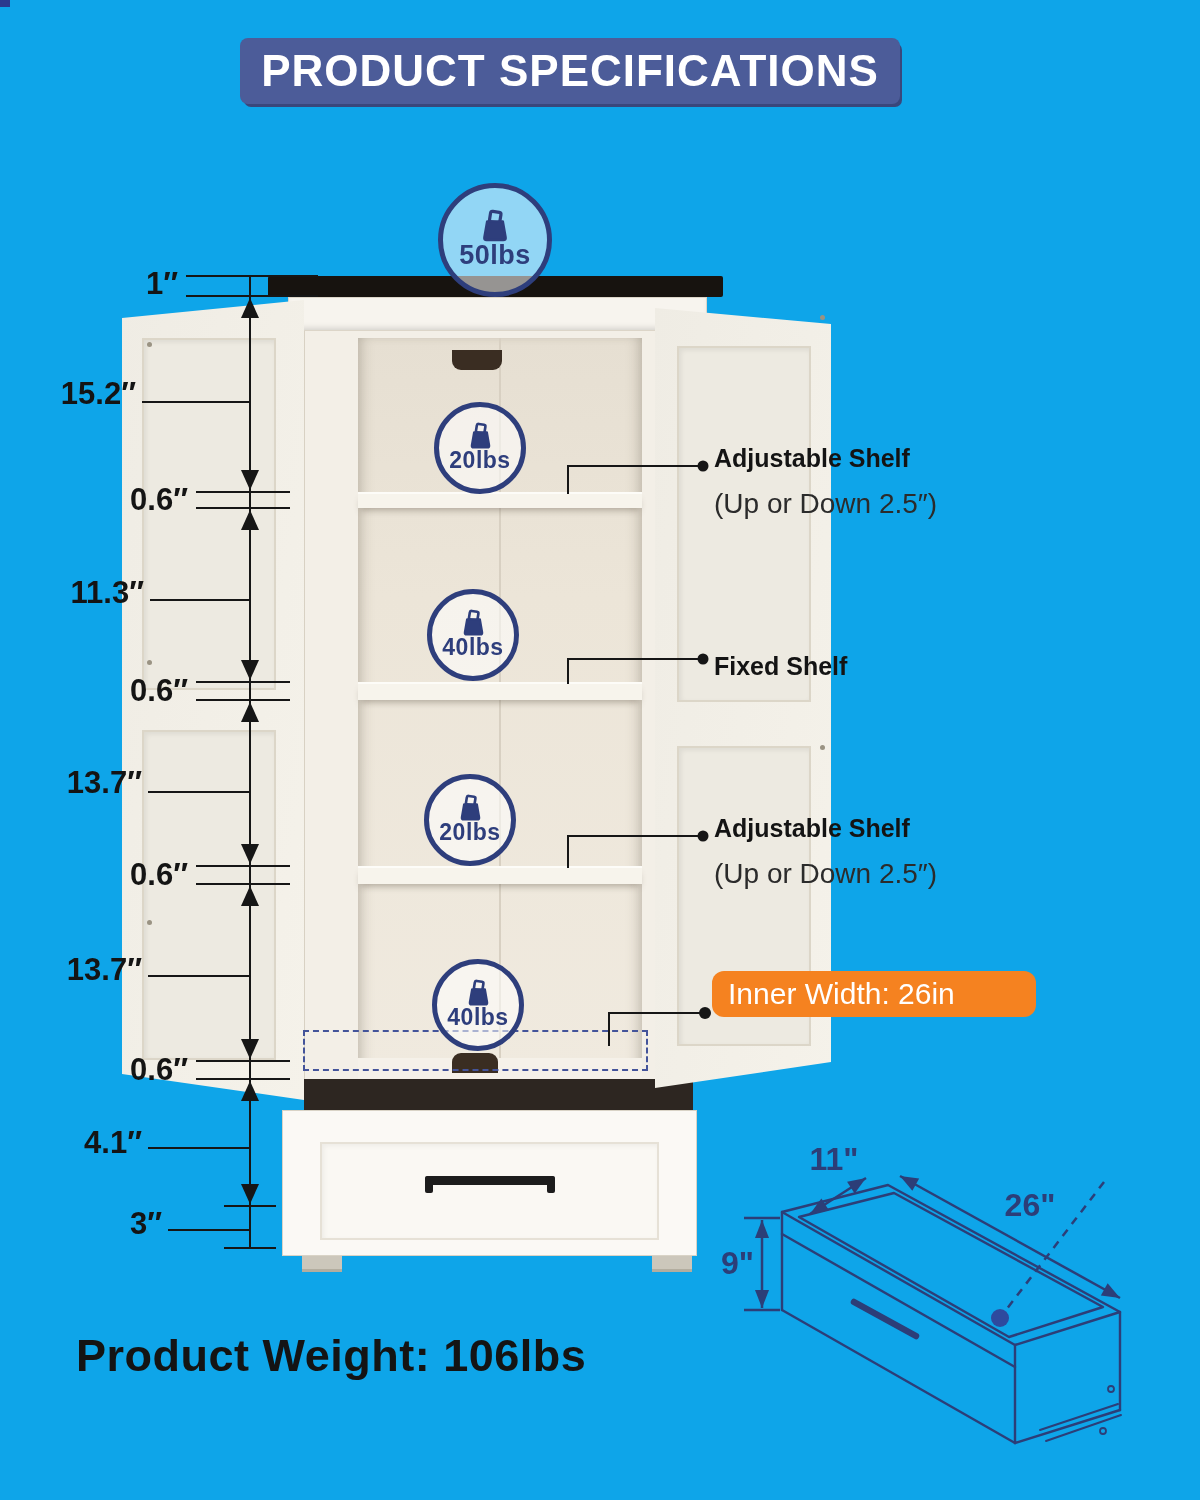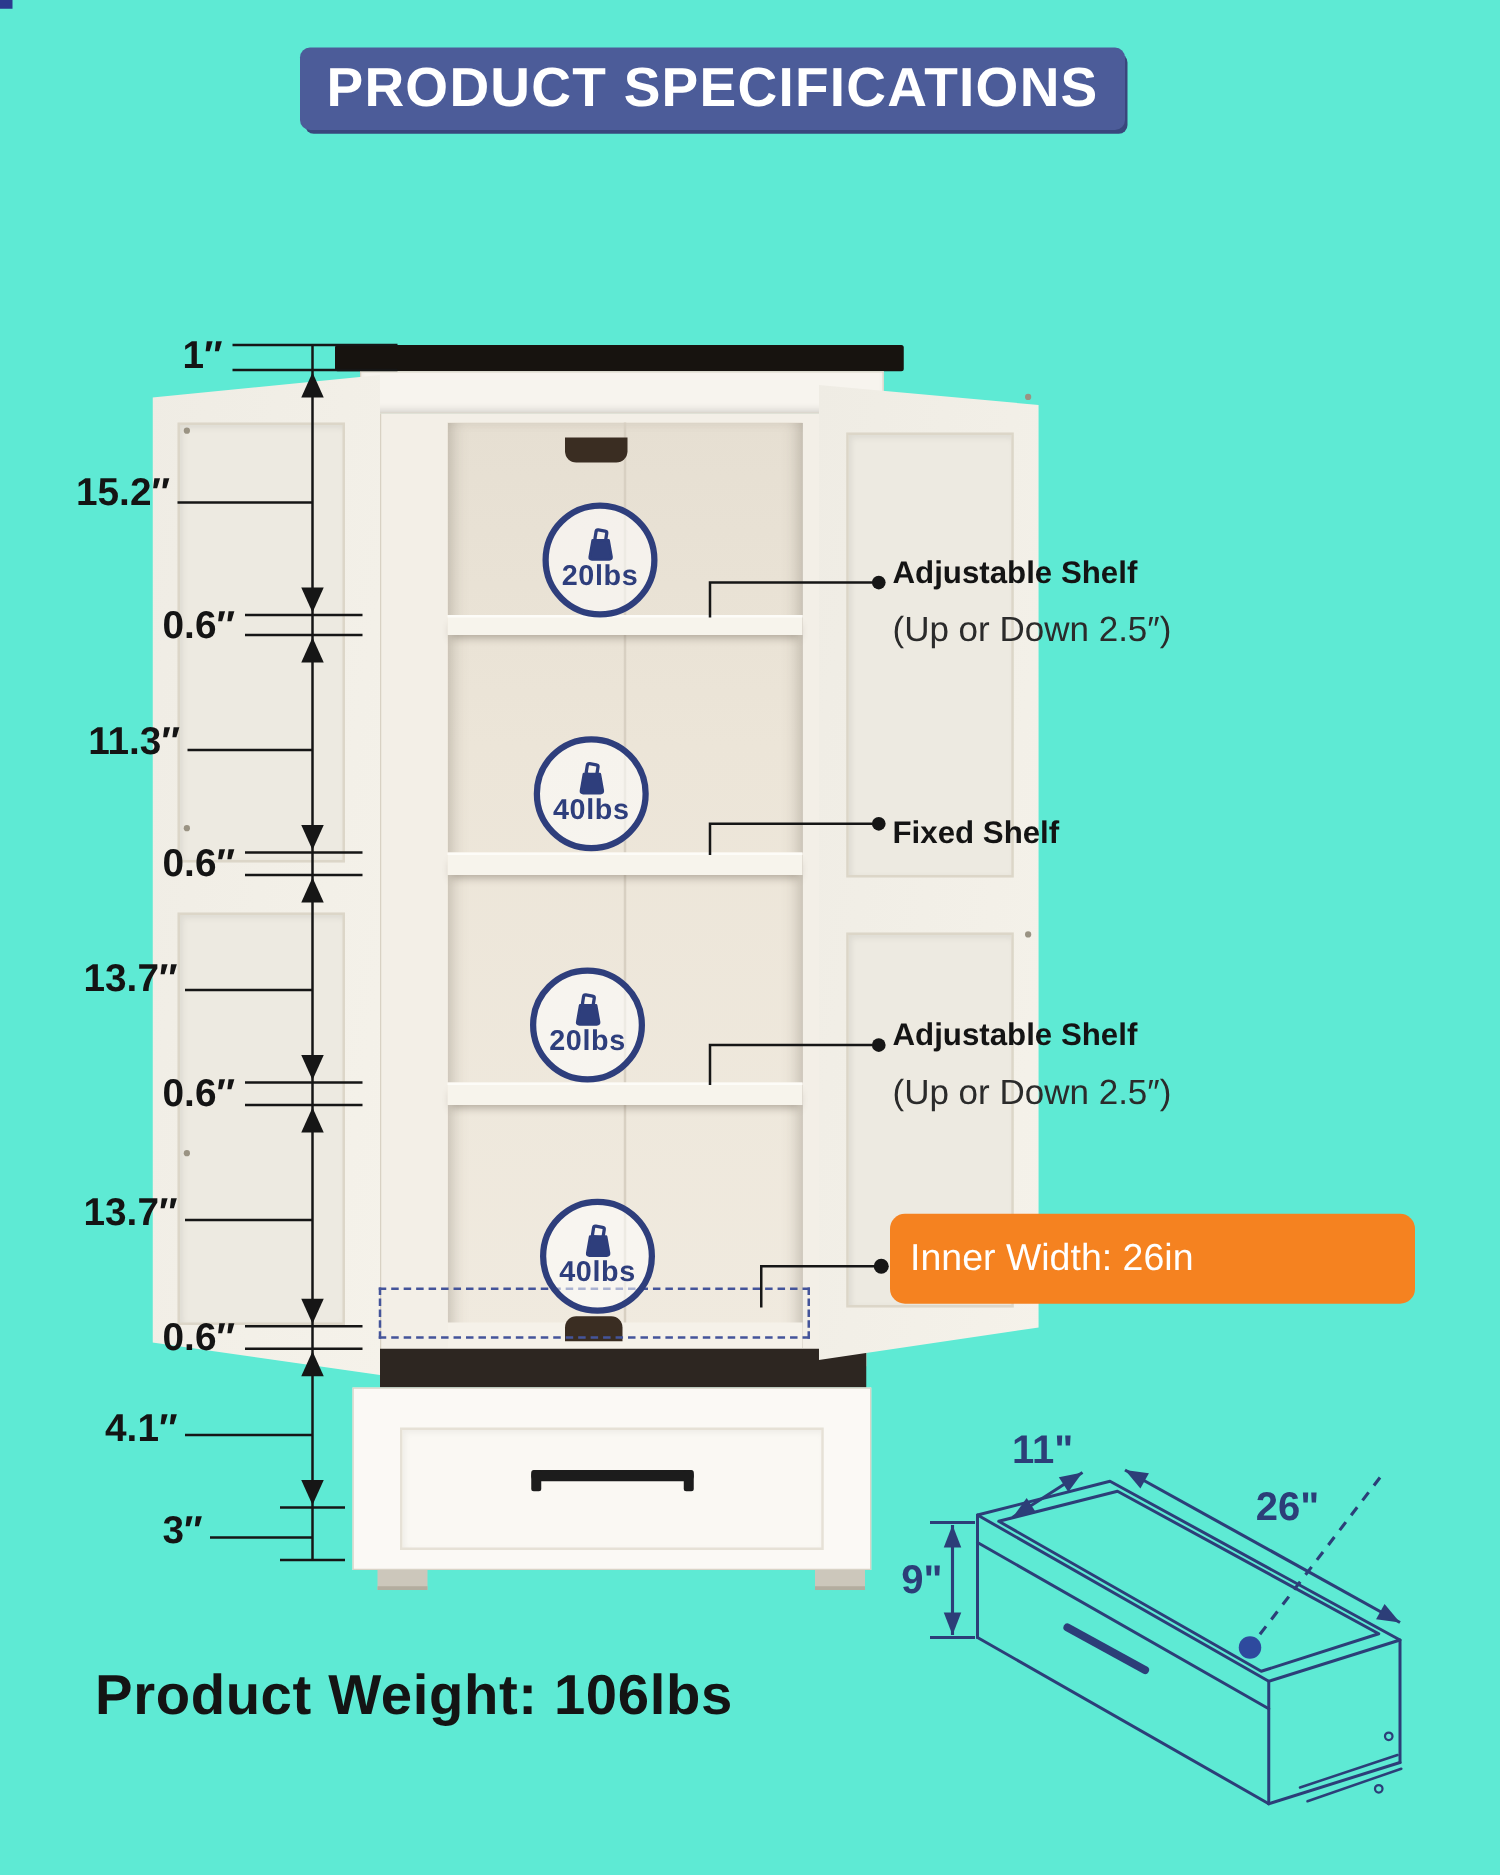--- a/index.html
+++ b/index.html
@@ -1,16 +1,16 @@
 <!DOCTYPE html>
 <html><head>
 <meta charset="utf-8">
 <style>
   html,body{margin:0;padding:0;background:#ffffff;}
-  .sheet{position:relative;width:1200px;height:1500px;background:#5eead4;overflow:hidden;
+  .sheet{position:relative;width:1200px;height:1500px;background:#0ea5e9;overflow:hidden;
          font-family:"Liberation Sans", sans-serif;}
   .abs{position:absolute;}
 
   
   .banner{position:absolute;left:240px;top:38px;width:660px;height:66px;background:#4c5c99;
           border-radius:8px;box-shadow:3px 4px 0 -1px #39477c;display:flex;align-items:center;
           justify-content:center;z-index:6;}
   .banner span{color:#ffffff;font-size:44px;font-weight:700;letter-spacing:1px;}
 
   
@@ -56,22 +56,22 @@
   
   .overlay{position:absolute;left:0;top:0;width:1200px;height:1500px;z-index:5;pointer-events:none;}
 
   
   .dim{position:absolute;width:140px;text-align:right;font-size:31px;font-weight:700;color:#141414;
        line-height:40px;z-index:6;}
 
   
   .co-title{position:absolute;font-size:25px;font-weight:700;color:#141414;z-index:6;}
   .co-sub{position:absolute;font-size:28px;font-weight:400;color:#2b2b2b;z-index:6;}
-  .orange-box{position:absolute;left:712px;top:971px;width:420px;background:#f58220;border-radius:12px;
-       padding:18px 16px;box-sizing:border-box;color:#ffffff;font-size:30px;line-height:36px;
+  .orange-box{position:absolute;left:712px;top:971px;width:324px;background:#f58220;border-radius:12px;
+       padding:5px 16px;box-sizing:border-box;color:#ffffff;font-size:30px;line-height:36px;
        font-weight:500;z-index:6;}
   .footer-weight{position:absolute;left:76px;top:1330px;font-size:45px;font-weight:700;color:#141414;
        letter-spacing:.5px;z-index:6;}
 </style>
 </head>
 <body>
 
 <div class="sheet">
 
   <div class="abs artifact"></div>
@@ -114,20 +114,27 @@
     </div>
     <div class="screw" style="left:147px;top:342px;"></div>
     <div class="screw" style="left:147px;top:660px;"></div>
     <div class="screw" style="left:147px;top:920px;"></div>
     <div class="screw" style="left:820px;top:315px;"></div>
     <div class="screw" style="left:820px;top:745px;"></div>
 
     <div class="abs dashed-rect"></div>
   </div>
 
+  <div class="badge" style="left:438px;top:183px;width:114px;height:114px;">
+    <svg width="40" height="34" viewBox="0 0 40 34">
+      <rect x="15" y="2.8" width="10.5" height="10.5" rx="2" transform="rotate(9 20 8)" fill="none" stroke="#2e3e7c" stroke-width="3.2"></rect>
+      <path d="M12.2 12.5 L27.8 12.5 L30.6 28.5 Q31 31 28.4 31 L11.6 31 Q9 31 9.4 28.5 Z" fill="#2e3e7c" stroke="#2e3e7c" stroke-width="2.5" stroke-linejoin="round"></path>
+    </svg>
+    <span class="blabel" style="font-size:27px;">50lbs</span>
+  </div>
   <div class="badge" style="left:434px;top:402px;width:92px;height:92px;">
     <svg width="33" height="28" viewBox="0 0 40 34">
       <rect x="15" y="2.8" width="10.5" height="10.5" rx="2" transform="rotate(9 20 8)" fill="none" stroke="#2e3e7c" stroke-width="3.2"></rect>
       <path d="M12.2 12.5 L27.8 12.5 L30.6 28.5 Q31 31 28.4 31 L11.6 31 Q9 31 9.4 28.5 Z" fill="#2e3e7c" stroke="#2e3e7c" stroke-width="2.5" stroke-linejoin="round"></path>
     </svg>
     <span class="blabel" style="font-size:23px;">20lbs</span>
   </div>
   <div class="badge" style="left:427px;top:589px;width:92px;height:92px;">
     <svg width="33" height="28" viewBox="0 0 40 34">
       <rect x="15" y="2.8" width="10.5" height="10.5" rx="2" transform="rotate(9 20 8)" fill="none" stroke="#2e3e7c" stroke-width="3.2"></rect>

